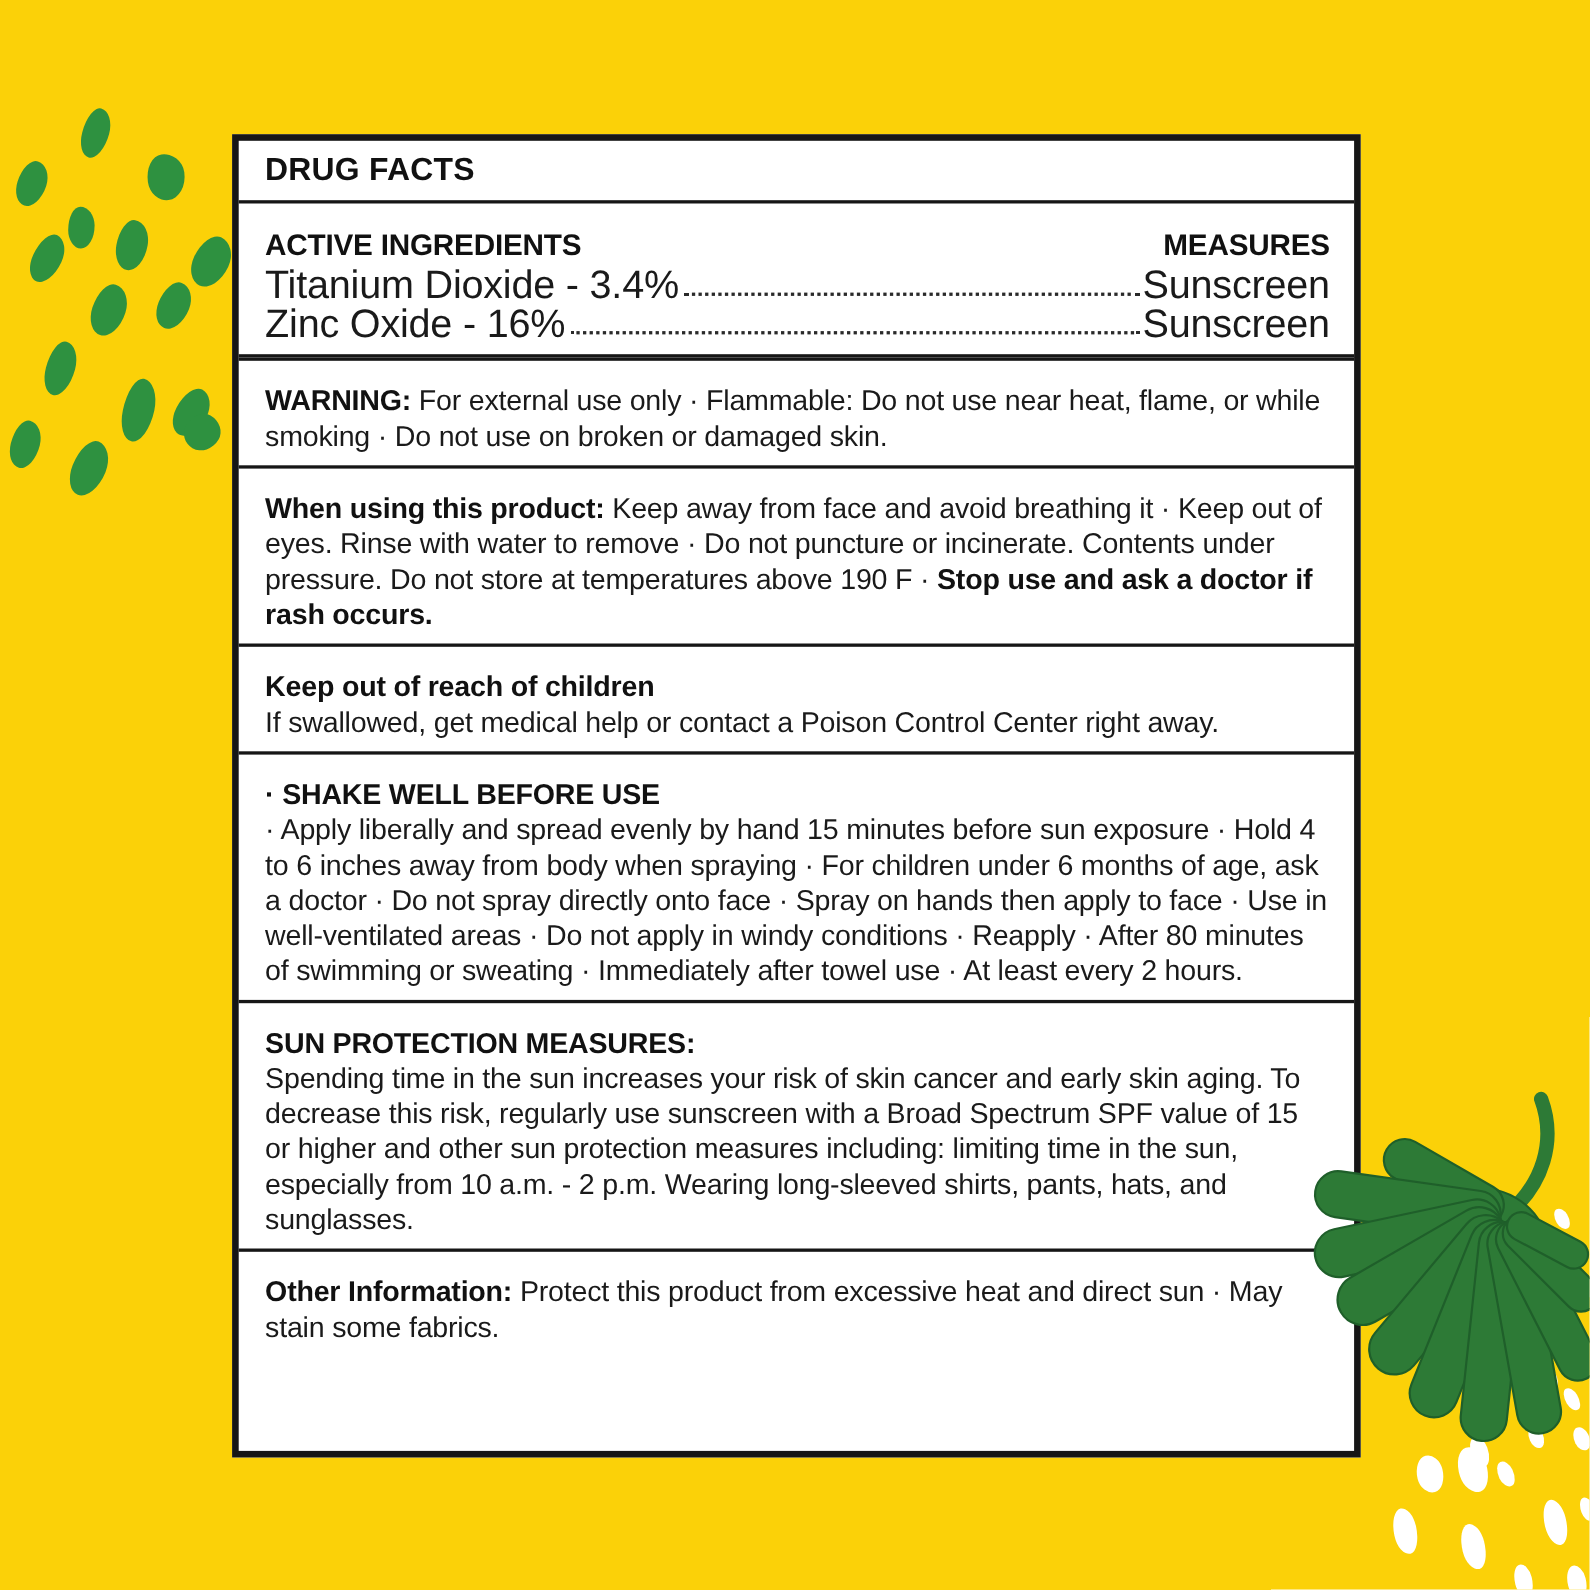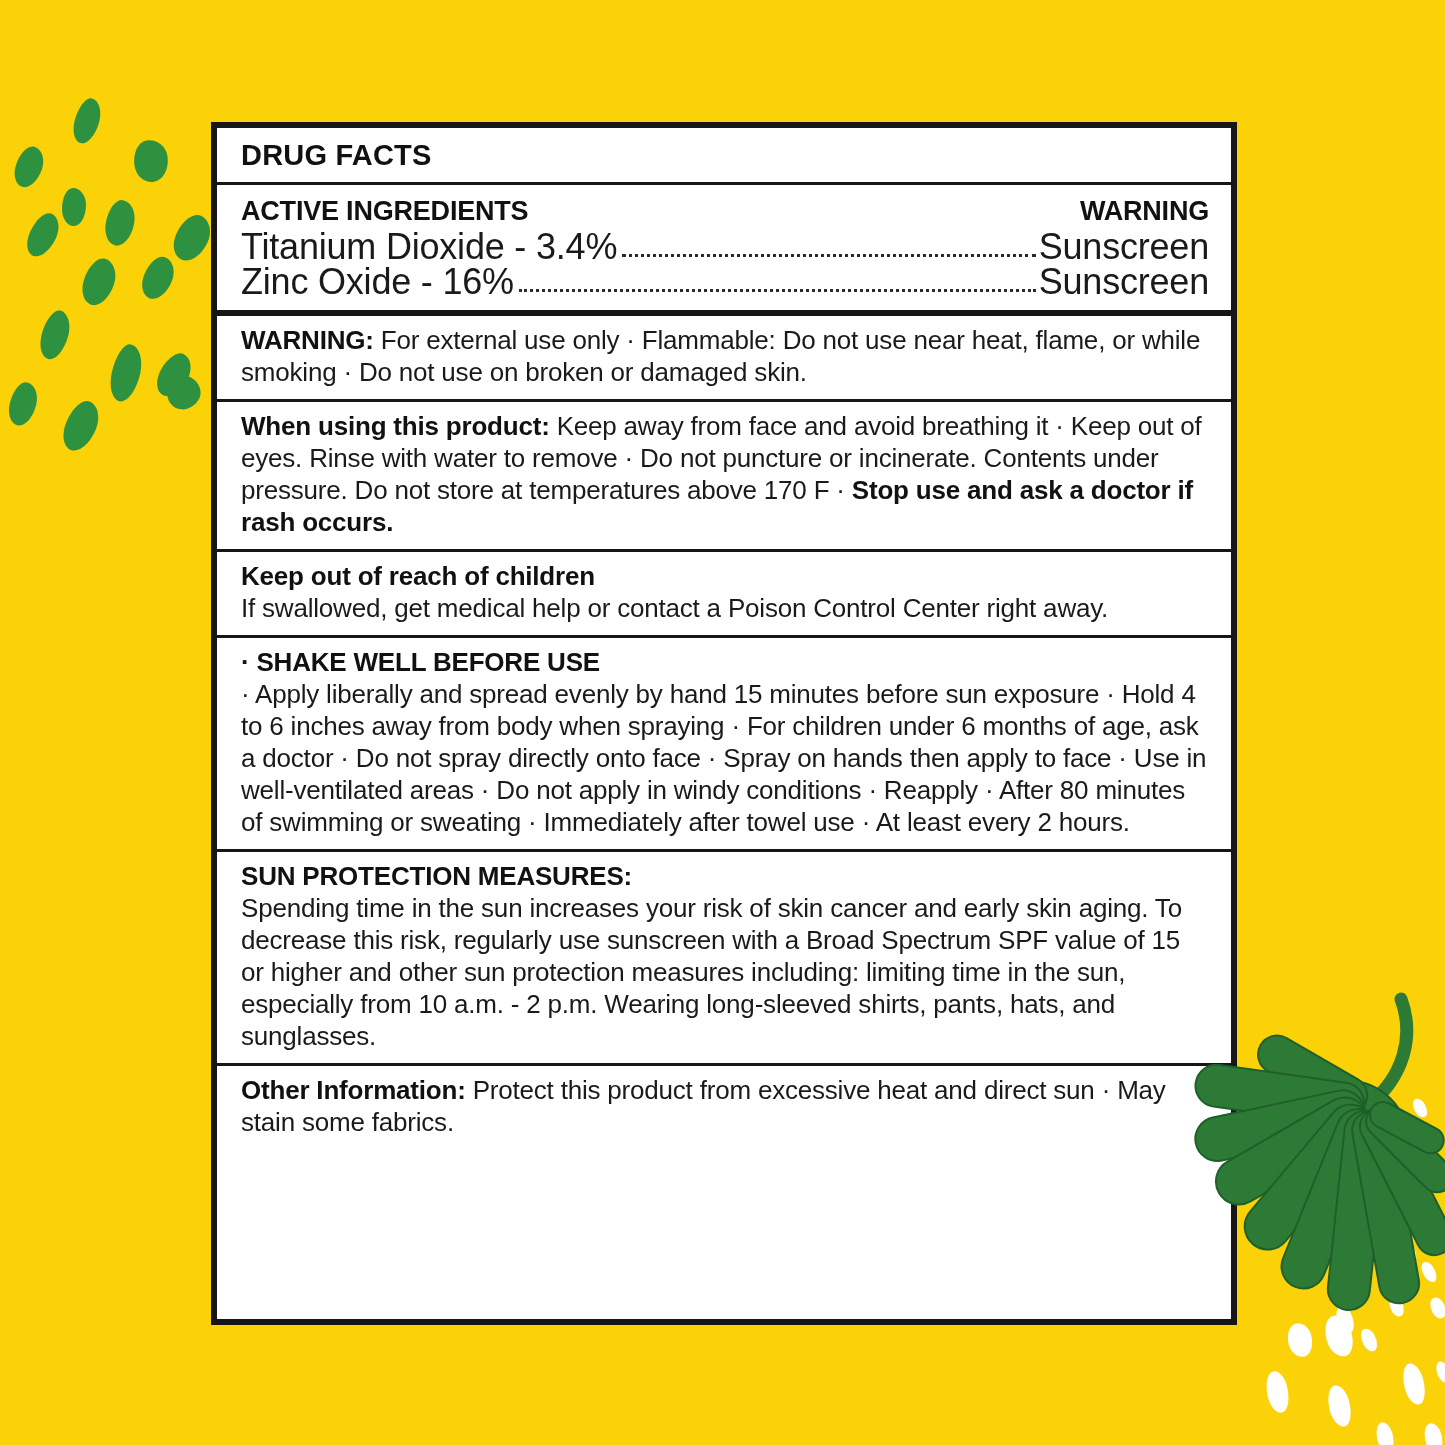--- a/index.html
+++ b/index.html
@@ -16,21 +16,21 @@
   html,body{width:1445px;height:1445px}
   body{font-family:"Liberation Sans",sans-serif;color:var(--ink)}
   .page{position:relative;width:1445px;height:1445px;background:var(--bg);overflow:hidden}
 
   
   .label{
     position:absolute;left:211px;top:122px;width:1026px;min-height:1203px;
     background:var(--label-bg);border:6px solid var(--border);
     display:flex;flex-direction:column;z-index:2;
   }
-  .sec{padding:8px 22px 11px 24px;font-size:26px;line-height:32px;letter-spacing:-0.2px}
+  .sec{padding:20px 22px 11px 24px;font-size:26px;line-height:32px;letter-spacing:-0.2px}
   .sec:last-child{flex:1}
   .title-sec{padding:9px 22px 9px 24px}
   .h{font-weight:700;color:#111}
   .title-sec .h{font-size:29px;line-height:36px;letter-spacing:0.2px}
   .divider{height:3px;background:var(--border)}
   p{margin:0}
   b{color:#111}
 
   
   .ing-head{display:flex;justify-content:space-between;font-size:27px;line-height:36px}
@@ -114,21 +114,21 @@
 
     <section class="sec title-sec">
       <div class="h">DRUG FACTS</div>
     </section>
 
     <div class="divider"></div>
 
     <section class="sec">
       <div class="ing-head">
         <span class="h">ACTIVE INGREDIENTS</span>
-        <span class="h">WARNING</span>
+        <span class="h">MEASURES</span>
       </div>
       <div class="ing-row">
         <span>Titanium Dioxide - 3.4%</span>
         <span class="leader"></span>
         <span>Sunscreen</span>
       </div>
       <div class="ing-row">
         <span>Zinc Oxide - 16%</span>
         <span class="leader"></span>
         <span>Sunscreen</span>
@@ -140,21 +140,21 @@
 
     <div class="divider"></div>
 
     <section class="sec">
       <p><b>WARNING:</b><span> For external use only · Flammable: Do not use near heat, flame, or while smoking · Do not use on broken or damaged skin.</span></p>
     </section>
 
     <div class="divider"></div>
 
     <section class="sec">
-      <p><b>When using this product:</b><span> Keep away from face and avoid breathing it · Keep out of eyes. Rinse with water to remove · Do not puncture or incinerate. Contents under pressure. Do not store at temperatures above 170 F · </span><b>Stop use and ask a doctor if rash occurs.</b></p>
+      <p><b>When using this product:</b><span> Keep away from face and avoid breathing it · Keep out of eyes. Rinse with water to remove · Do not puncture or incinerate. Contents under pressure. Do not store at temperatures above 190 F · </span><b>Stop use and ask a doctor if rash occurs.</b></p>
     </section>
 
     <div class="divider"></div>
 
     <section class="sec">
       <div class="h">Keep out of reach of children</div>
       <p>If swallowed, get medical help or contact a Poison Control Center right away.</p>
     </section>
 
     <div class="divider"></div>

